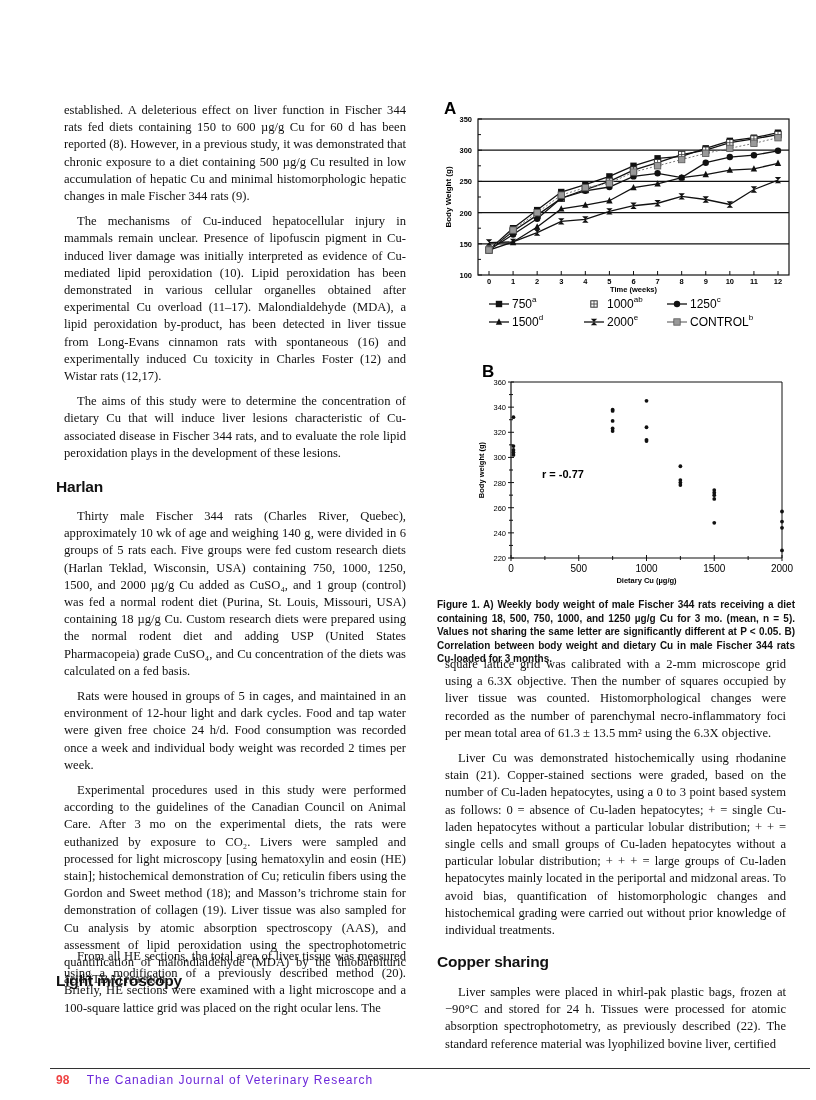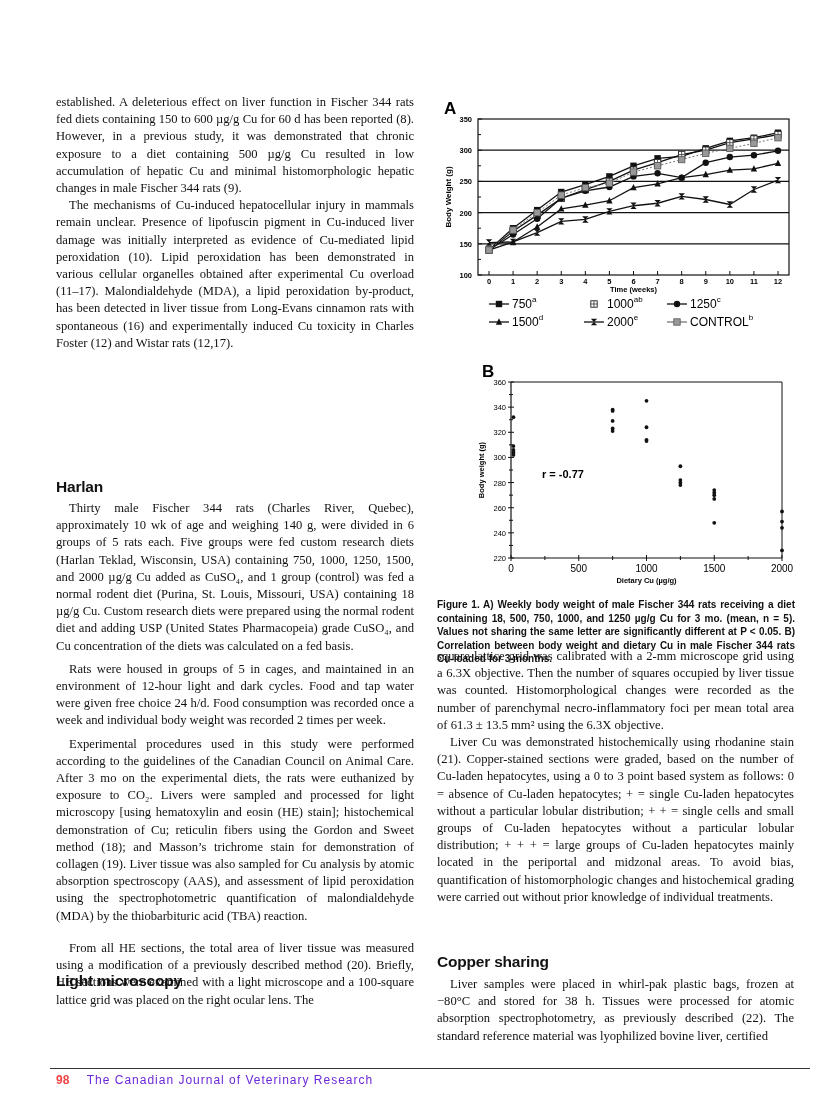--- a/index.html
+++ b/index.html
@@ -1,19 +1,19 @@
 <!DOCTYPE html>
 <html><head>
 <meta charset="utf-8">
 <style>
   html,body{margin:0;padding:0;background:#fff;}
   body{width:816px;height:1100px;position:relative;overflow:hidden;color:#111;
        font-family:"Liberation Serif","DejaVu Serif",serif;}
   .col{position:absolute;font-size:12.6px;line-height:17.2px;text-align:justify;}
-  .col p{margin:0;text-indent:13px;}
+  .col p{margin:8px;text-indent:13px;}
   .col p.noindent{text-indent:0;}
   .left{left:56px;top:94px;width:358px;}
   .right{left:437px;top:648px;width:357px;}
   h2{font-family:"Liberation Sans","DejaVu Sans",sans-serif;font-weight:bold;font-size:15.5px;margin:0;letter-spacing:-0.2px;}
   .h-animals{position:absolute;left:56px;top:478px;}
   .h-light{position:absolute;left:56px;top:954px;margin-top:18px;}
   .h-copper{position:absolute;left:437px;top:953px;}
   .blk{position:absolute;}
   .caption{position:absolute;left:437px;top:598px;width:358px;
            font-family:"Liberation Sans","DejaVu Sans",sans-serif;font-weight:bold;
@@ -23,20 +23,21 @@
   .footer .pg{font-weight:bold;color:#ef4444;margin-right:14px;}
   .footer .jr{letter-spacing:1px;color:#6d28d9;}
   svg text{font-family:"Liberation Sans","DejaVu Sans",sans-serif;}
 </style>
 </head>
 <body>
 
 <div class="col left">
   <p class="noindent">established. A deleterious effect on liver function in Fischer 344 rats fed diets containing 150 to 600 µg/g Cu for 60 d has been reported (8). However, in a previous study, it was demonstrated that chronic exposure to a diet containing 500 µg/g Cu resulted in low accumulation of hepatic Cu and minimal histomorphologic hepatic changes in male Fischer 344 rats (9).</p>
   <p>The mechanisms of Cu-induced hepatocellular injury in mammals remain unclear. Presence of lipofuscin pigment in Cu-induced liver damage was initially interpreted as evidence of Cu-mediated lipid peroxidation (10). Lipid peroxidation has been demonstrated in various cellular organelles obtained after experimental Cu overload (11–17). Malondialdehyde (MDA), a lipid peroxidation by-product, has been detected in liver tissue from Long-Evans cinnamon rats with spontaneous (16) and experimentally induced Cu toxicity in Charles Foster (12) and Wistar rats (12,17).</p>
+  <p>The aims of this study were to determine the concentration of dietary Cu that will induce liver lesions characteristic of Cu-associated disease in Fischer 344 rats, and to evaluate the role lipid peroxidation plays in the development of these lesions.</p>
 </div>
 
 <h2 class="h-animals">Harlan</h2>
 <div class="col left" style="top:500px;">
   <p>Thirty male Fischer 344 rats (Charles River, Quebec), approximately 10 wk of age and weighing 140 g, were divided in 6 groups of 5 rats each. Five groups were fed custom research diets (Harlan Teklad, Wisconsin, USA) containing 750, 1000, 1250, 1500, and 2000 µg/g Cu added as CuSO₄, and 1 group (control) was fed a normal rodent diet (Purina, St. Louis, Missouri, USA) containing 18 µg/g Cu. Custom research diets were prepared using the normal rodent diet and adding USP (United States Pharmacopeia) grade CuSO₄, and Cu concentration of the diets was calculated on a fed basis.</p>
   <p style="margin-top:6px;">Rats were housed in groups of 5 in cages, and maintained in an environment of 12-hour light and dark cycles. Food and tap water were given free choice 24 h/d. Food consumption was recorded once a week and individual body weight was recorded 2 times per week.</p>
   <p style="margin-top:6px;">Experimental procedures used in this study were performed according to the guidelines of the Canadian Council on Animal Care. After 3 mo on the experimental diets, the rats were euthanized by exposure to CO₂. Livers were sampled and processed for light microscopy [using hematoxylin and eosin (HE) stain]; histochemical demonstration of Cu; reticulin fibers using the Gordon and Sweet method (18); and Masson’s trichrome stain for demonstration of collagen (19). Liver tissue was also sampled for Cu analysis by atomic absorption spectroscopy (AAS), and assessment of lipid peroxidation using the spectrophotometric quantification of malondialdehyde (MDA) by the thiobarbituric acid (TBA) reaction.</p>
 </div>
 
 <h2 class="h-light">Light microscopy</h2>
@@ -308,20 +309,20 @@
 
 <div class="caption">Figure 1. A) Weekly body weight of male Fischer 344 rats receiving a diet containing 18, 500, 750, 1000, and 1250 µg/g Cu for 3 mo. (mean, n = 5). Values not sharing the same letter are significantly different at P &lt; 0.05. B) Correlation between body weight and dietary Cu in male Fischer 344 rats Cu-loaded for 3 months.</div>
 
 <div class="col right">
   <p class="noindent">square lattice grid was calibrated with a 2-mm microscope grid using a 6.3X objective. Then the number of squares occupied by liver tissue was counted. Histomorphological changes were recorded as the number of parenchymal necro-inflammatory foci per mean total area of 61.3 ± 13.5 mm² using the 6.3X objective.</p>
   <p>Liver Cu was demonstrated histochemically using rhodanine stain (21). Copper-stained sections were graded, based on the number of Cu-laden hepatocytes, using a 0 to 3 point based system as follows: 0 = absence of Cu-laden hepatocytes; + = single Cu-laden hepatocytes without a particular lobular distribution; + + = single cells and small groups of Cu-laden hepatocytes without a particular lobular distribution; + + + = large groups of Cu-laden hepatocytes mainly located in the periportal and midzonal areas. To avoid bias, quantification of histomorphologic changes and histochemical grading were carried out without prior knowledge of individual treatments.</p>
 </div>
 
 <h2 class="h-copper">Copper sharing</h2>
 <div class="col right" style="top:976px;">
-  <p>Liver samples were placed in whirl-pak plastic bags, frozen at −80°C and stored for 38 h. Tissues were processed for atomic absorption spectrophotometry, as previously described (22). The standard reference material was lyophilized bovine liver, certified</p>
+  <p>Liver samples were placed in whirl-pak plastic bags, frozen at −90°C and stored for 24 h. Tissues were processed for atomic absorption spectrophotometry, as previously described (22). The standard reference material was lyophilized bovine liver, certified</p>
 </div>
 
 <div class="footer-rule"></div>
 <div class="footer">
   <span class="pg">98</span>
   <span class="jr">The Canadian Journal of Veterinary Research</span>
 </div>
 
 </body></html>

